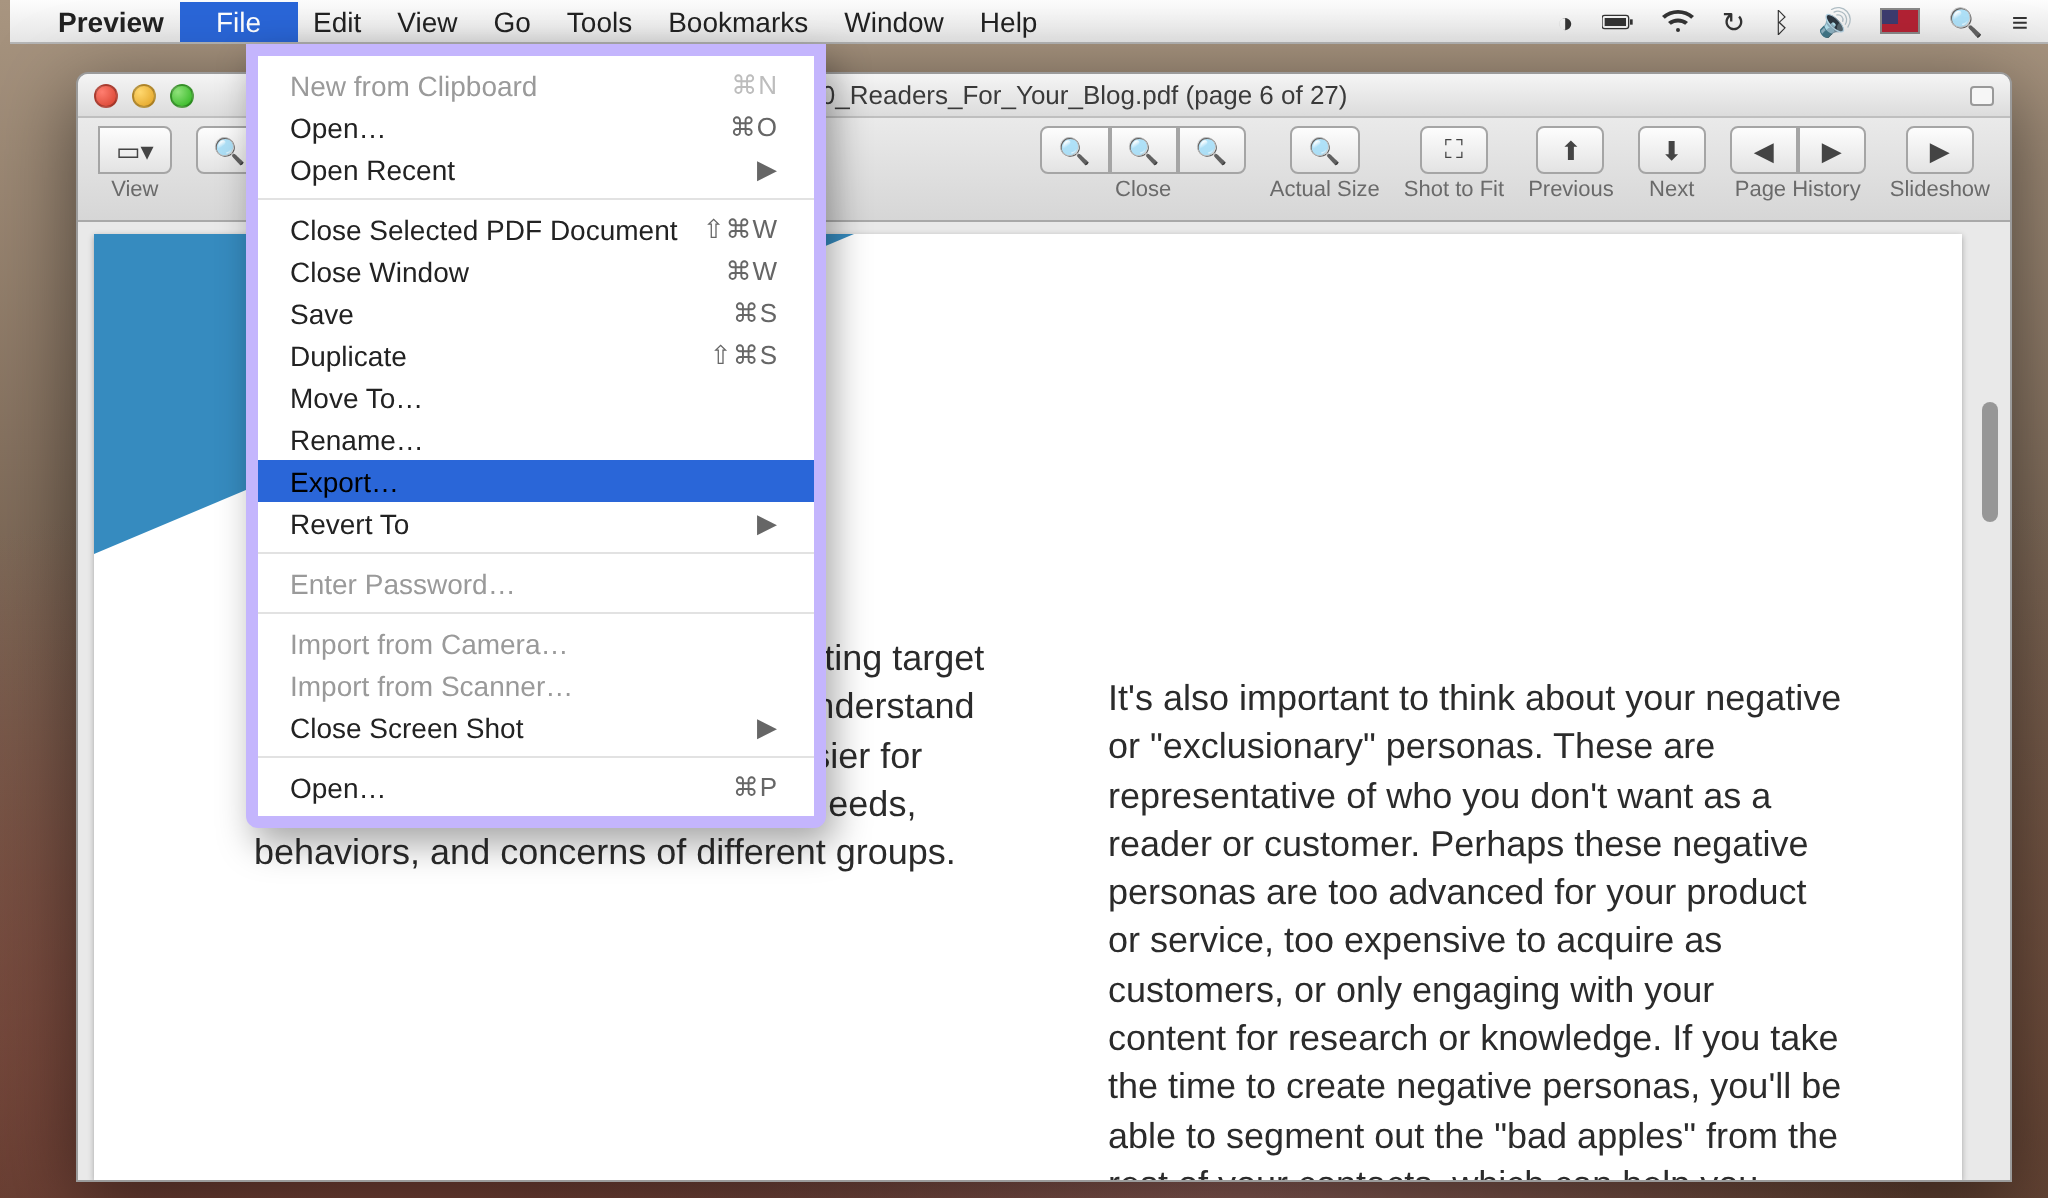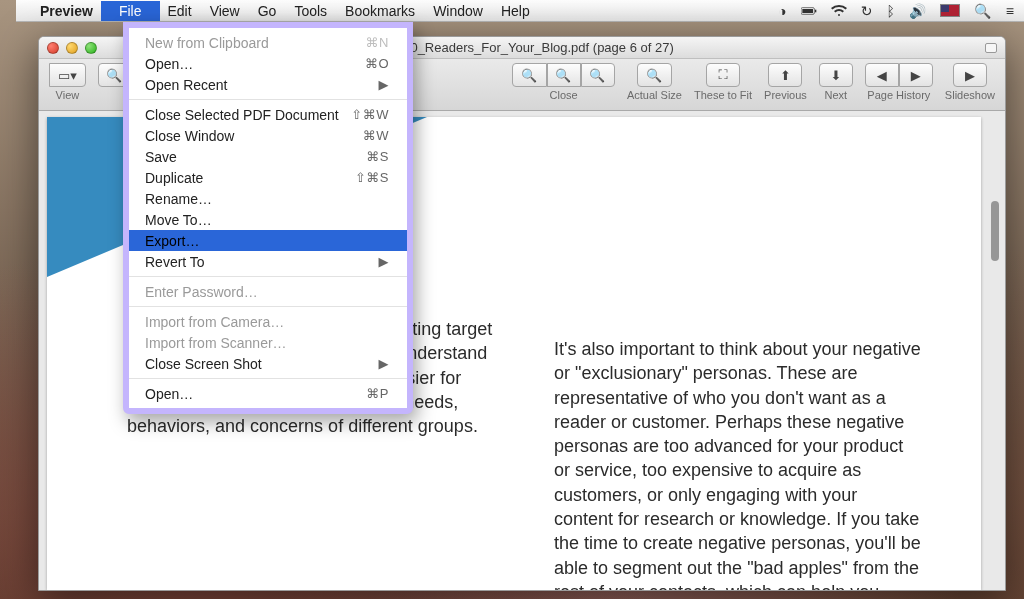--- a/index.html
+++ b/index.html
@@ -13,21 +13,21 @@
   .desktop-bg {
     position:absolute; left:0; right:0; bottom:0; top:0;
     background:
       radial-gradient(ellipse at 20% 90%, rgba(160,80,70,.7), transparent 40%),
       radial-gradient(ellipse at 60% 95%, rgba(180,120,120,.6), transparent 40%),
       radial-gradient(ellipse at 85% 90%, rgba(140,90,70,.6), transparent 40%),
       linear-gradient(180deg,#a89580 0%, #4a3528 100%);
   }
   
   .menubar {
-    position: absolute; top:0; left:16px; right:0; height:22px;
+    position: absolute; top:0; left:5px; right:0; height:22px;
     background: linear-gradient(#fdfdfd,#e6e6e6);
     border-bottom:1px solid #b5b5b5;
     display:flex; align-items:center; padding:0 10px;
     font-size:14px; color:#222;
   }
   .apple { font-size:16px; margin-right:14px; }
   .menubar .mitem { margin-right:18px; cursor:default; }
   .menubar .mitem.bold { font-weight:700; }
   .menubar .mitem.active {
     background:#2a66d8; color:#fff; padding:2px 18px; margin-left:-10px; margin-right:8px;
@@ -204,21 +204,21 @@
         <div class="tbtn">🔍</div>
       </div>
       <div class="tlabel">Close</div>
     </div>
     <div class="tgroup">
       <div class="tbtn solo">🔍</div>
       <div class="tlabel">Actual Size</div>
     </div>
     <div class="tgroup">
       <div class="tbtn solo">⛶</div>
-      <div class="tlabel">These to Fit</div>
+      <div class="tlabel">Shot to Fit</div>
     </div>
     <div class="tgroup">
       <div class="tbtn solo">⬆</div>
       <div class="tlabel">Previous</div>
     </div>
     <div class="tgroup">
       <div class="tbtn solo">⬇</div>
       <div class="tlabel">Next</div>
     </div>
     <div class="tgroup">
@@ -275,24 +275,24 @@
     </div>
     <div class="row">
       <span>Save</span>
       <span class="sc">⌘S</span>
     </div>
     <div class="row">
       <span>Duplicate</span>
       <span class="sc">⇧⌘S</span>
     </div>
     <div class="row">
+      <span>Move To…</span>
+    </div>
+    <div class="row">
       <span>Rename…</span>
-    </div>
-    <div class="row">
-      <span>Move To…</span>
     </div>
     <div class="row hl">
       <span>Export…</span>
     </div>
     <div class="row">
       <span>Revert To</span>
       <span class="sc sub-arrow">▶</span>
     </div>
     <hr>
     <div class="row disabled">

